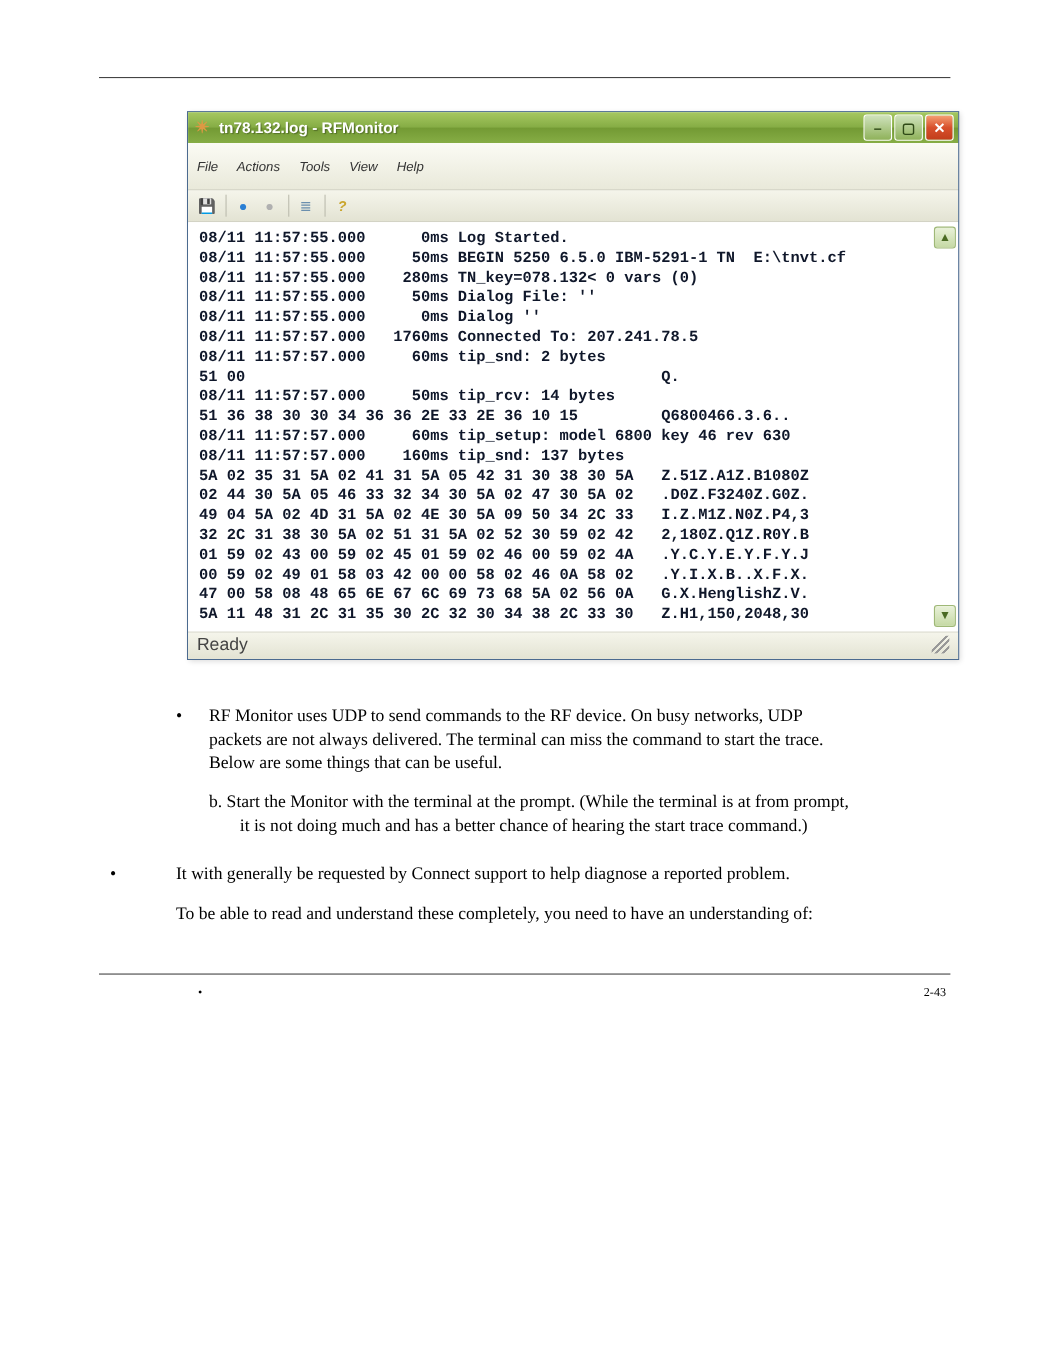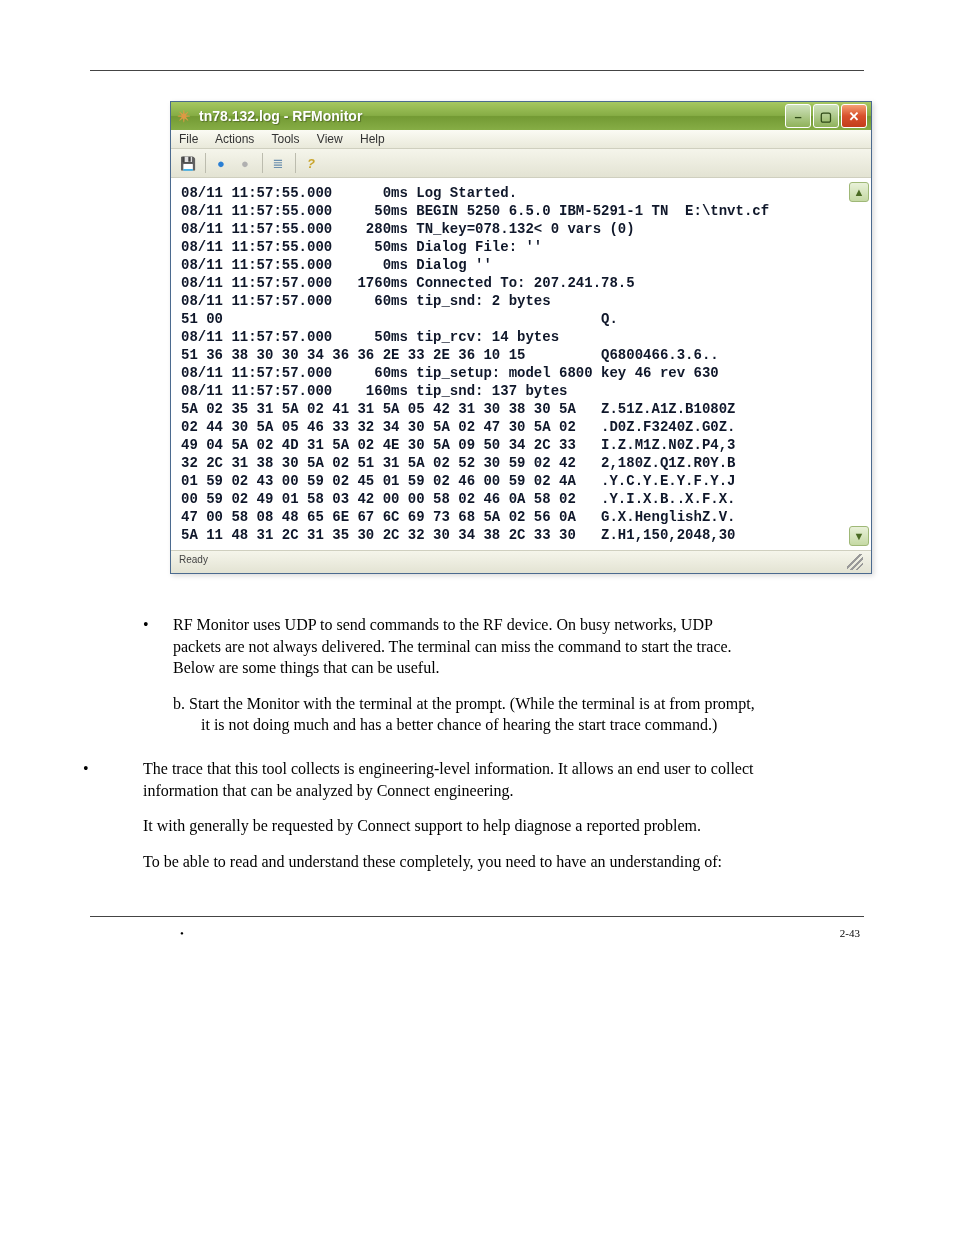--- a/index.html
+++ b/index.html
@@ -54,23 +54,24 @@
     background:linear-gradient(#cfe2bd,#8fb25a);
     font-size:13px; font-weight:bold;
   }
   .win-btn.close {
     background:linear-gradient(#f5a074,#d8502c,#c23e1b);
     color:#fff;
   }
   .win-btn.max,.win-btn.min{color:#2f4a17;}
   .menubar{
     background:linear-gradient(#fbfbf4,#e9e9da);
-    padding:2px 8px;
+    padding:14px 8px;
     font-size:12px;
     color:#333;
+    font-style:italic;
   }
   .menubar span{margin-right:14px;}
   .toolbar{
     background:linear-gradient(#f5f5eb,#e3e3d3);
     border-top:1px solid #cfcfbf;
     border-bottom:1px solid #cfcfbf;
     padding:3px 6px;
     display:flex;align-items:center;
   }
   .tb-btn{
@@ -97,33 +98,33 @@
     background:linear-gradient(#e9f1d9,#c5d9a4);
     border:1px solid #9fb877;border-radius:3px;
     display:flex;align-items:center;justify-content:center;
     font-size:11px;color:#4a6a23;
   }
   .scroll-arrow.up{top:4px;}
   .scroll-arrow.down{bottom:4px;}
   .statusbar{
     background:linear-gradient(#f5f5eb,#e3e3d3);
     border-top:1px solid #cfcfbf;
-    padding:3px 8px;font-size:10px;color:#444;
+    padding:3px 8px;font-size:16px;color:#444;
     display:flex;justify-content:space-between;
   }
   .status-grip{
     width:16px;height:16px;
     background:
       linear-gradient(135deg,transparent 0 40%,#999 40% 48%,transparent 48% 58%,#999 58% 66%,transparent 66% 76%,#999 76% 84%,transparent 84%);
   }
 
   
   .prose{
     margin-top:40px;
-    margin-left:53px;
+    margin-left:70px;
     width:620px;
     font-size:16px;
     line-height:1.35;
   }
   .prose .bullet{display:flex;margin-top:8px;}
   .prose .bullet .dot{width:30px;flex-shrink:0;}
   .prose .bullet .dot::before{content:"•";font-size:16px;}
   .prose .bullet-body{flex:1;}
   .prose p{margin:0 0 14px 0;}
   ol.letters{list-style:none;padding-left:0;margin:0 0 14px 0;}
@@ -212,21 +213,20 @@
           <li>
             <span>b.   Start the Monitor with the terminal at the </span><span> prompt. (While the terminal is at from prompt, it is not doing much and has a better chance of hearing the start trace command.)</span>
           </li>
         </ol>
       </div>
     </div>
 
     <div class="bullet outdent">
       <div class="dot"></div>
       <div class="bullet-body">
-        <p>The trace that this tool collects is engineering-level information. It allows an end user to collect information that can be analyzed by Connect engineering.</p>
         <p>It with generally be requested by Connect support to help diagnose a reported problem.</p>
         <p>To be able to read and understand these completely, you need to have an understanding of:</p>
       </div>
     </div>
   </div>
 
   <hr class="bottom-rule">
   <div class="footer-row">
     <div class="dot"></div>
     <em class="label"></em>

